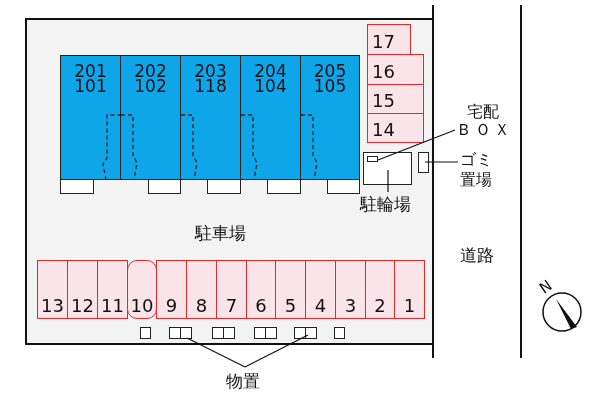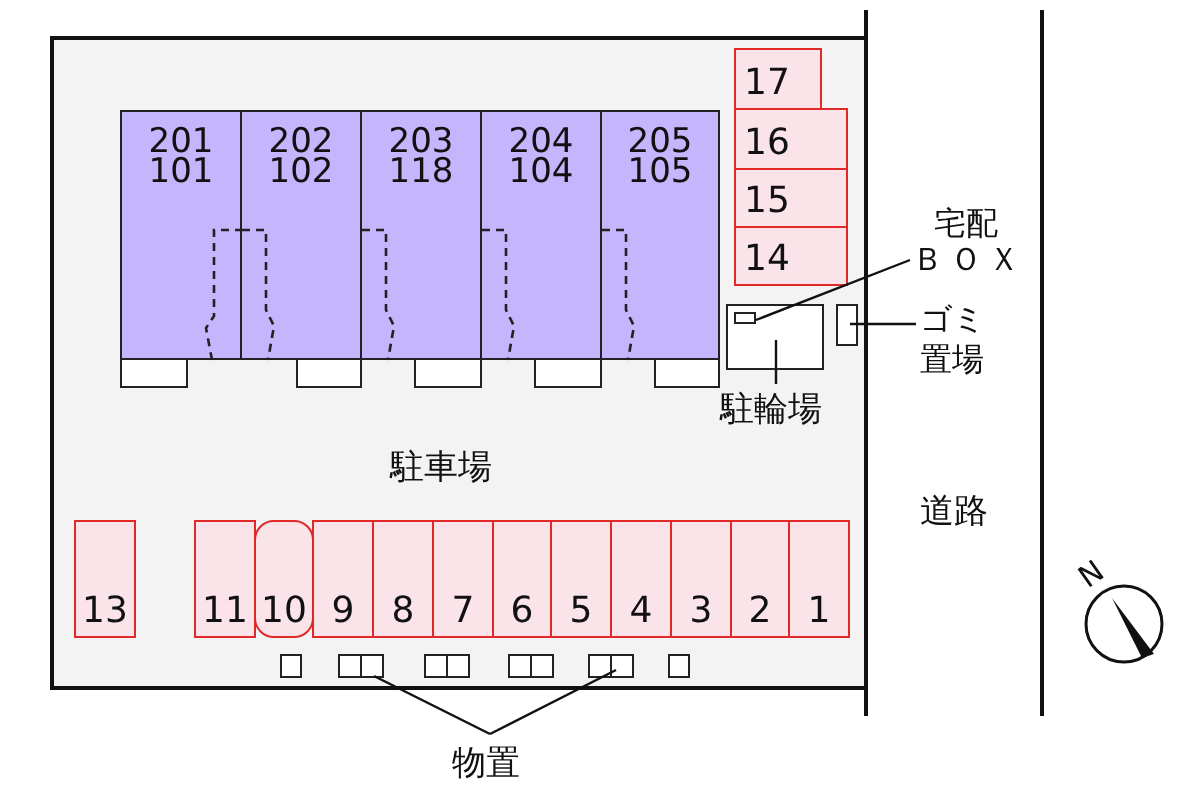--- a/index.html
+++ b/index.html
@@ -2,21 +2,21 @@
 <html><head>
 <meta charset="utf-8">
 <style>
   html, body { margin:0; padding:0; background:#ffffff; }
   body { width:600px; height:400px; position:relative; overflow:hidden;
          font-family: "DejaVu Sans", "Liberation Sans", sans-serif; color:#111; }
   .abs { position:absolute; box-sizing:border-box; }
   .lot { left:25px; top:18px; width:409px; height:327px; background:#f3f3f3;
          border:2px solid #111; }
   .road-line { width:2px; background:#111; }
-  .unit { background:#c4b5fd; border:1.5px solid #222; }
+  .unit { background:#0ea5e9; border:1.5px solid #222; }
   .unit-label { position:absolute; left:0; right:0; top:8px; text-align:center;
                 font-size:17px; line-height:15px; }
   .step { background:#fff; border:1.5px solid #222; }
   .pk { background:#fbe3ea; border:1.5px solid #e02a2a; }
   .pk-v-label { position:absolute; left:4px; bottom:2px; font-size:18px; }
   .pk-h-label { position:absolute; left:0; right:0; bottom:2px; text-align:center; font-size:18px;margin-top:12px; }
   .label { font-size:16px; white-space:nowrap;font-family:Liberation Serif, serif; }
   .box { background:#fff; border:1.5px solid #222; }
   svg.overlay { position:absolute; left:0; top:0; }
 </style>
@@ -63,20 +63,23 @@
     <span class="pk-v-label">14</span>
   </div>
 
 <div class="abs box" style="left:363px; top:152px; width:49px; height:33px;"></div>
 <div class="abs box" style="left:367px; top:156px; width:11px; height:6px;"></div>
 <div class="abs box" style="left:418px; top:152px; width:11px; height:21px;"></div>
 
 <div class="abs" style="left:37px; top:260px; width:388px; height:59px;">
   <div class="abs pk" style="left:0px;   top:0; width:31px; height:59px;">
       <span class="pk-h-label">13</span>
+    </div>
+  <div class="abs pk" style="left:30px;  top:0; width:31px; height:59px;">
+      <span class="pk-h-label">12</span>
     </div>
   <div class="abs pk" style="left:60px;  top:0; width:31px; height:59px;">
       <span class="pk-h-label">11</span>
     </div>
   <div class="abs pk" style="left:90px;  top:0; width:30px; height:59px;border-radius:10px;">
       <span class="pk-h-label">10</span>
     </div>
   <div class="abs pk" style="left:119px; top:0; width:31px; height:59px;">
       <span class="pk-h-label">9</span>
     </div>

